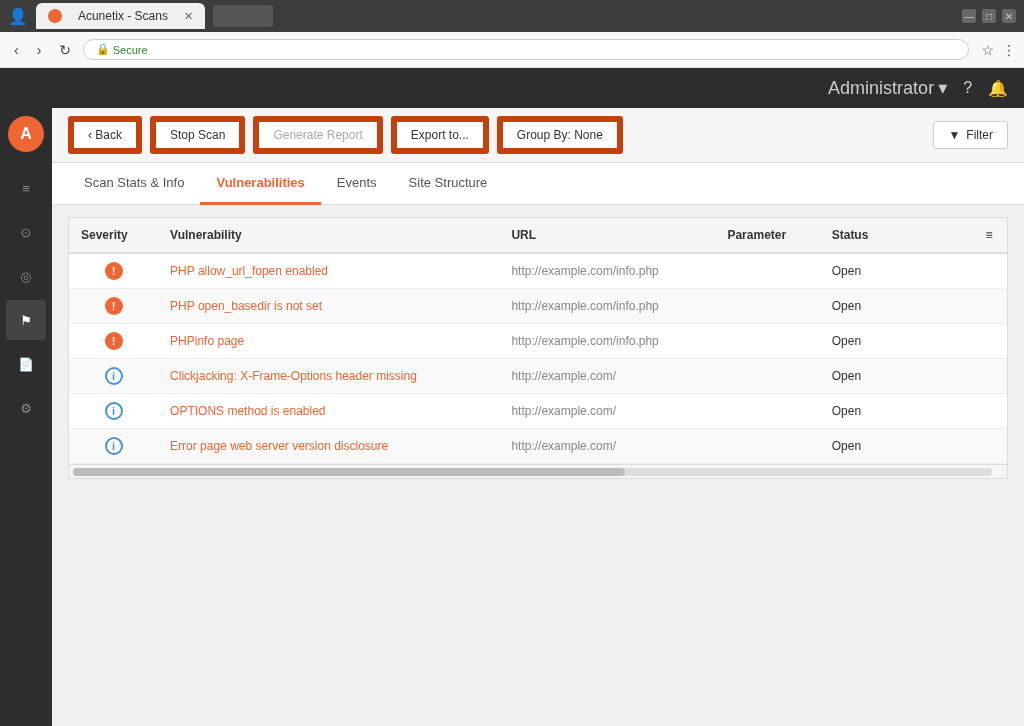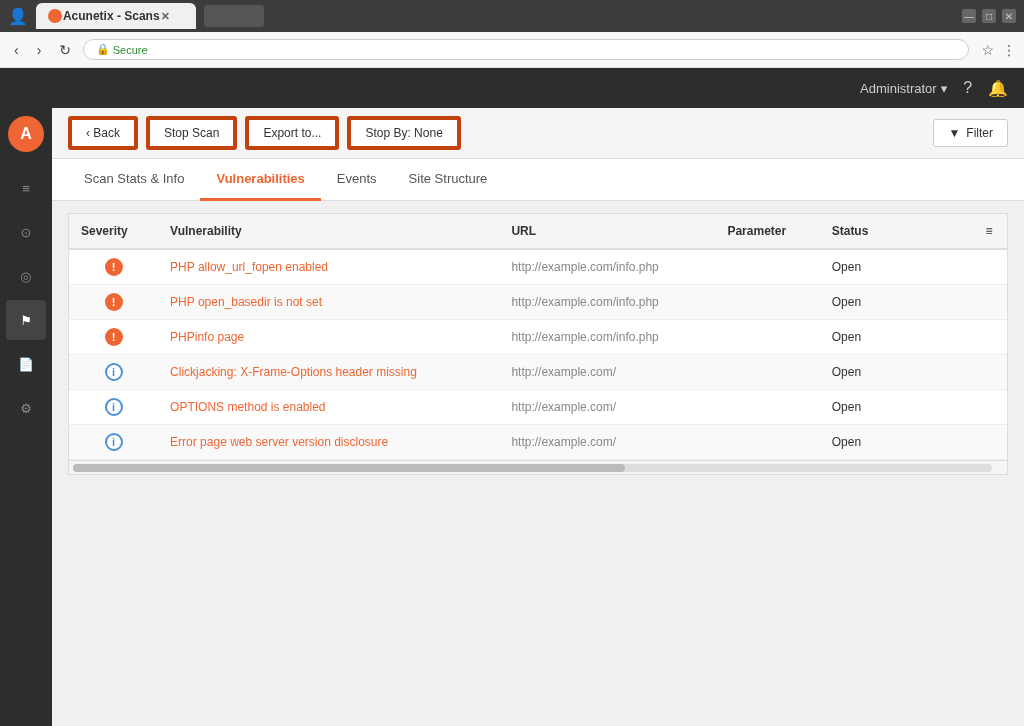--- a/index.html
+++ b/index.html
@@ -1,21 +1,21 @@
 <!DOCTYPE html>
 <html><head>
   <meta charset="utf-8">
   <style>
     * { box-sizing: border-box; margin: 0; padding: 0; }
     body { font-family: Arial, sans-serif; font-size: 13px; background: #f0f0f0; overflow: hidden; width: 1024px; height: 726px; }
 
     
     .browser-chrome { background: #3c3c3c; width: 100%; }
     .title-bar { display: flex; align-items: center; padding: 6px 8px; background: #3c3c3c; height: 32px; }
-    .tab { background: #f0f0f0; padding: 6px 12px; border-radius: 6px 6px 0 0; font-size: 12px; display: flex; align-items: center; gap: 1px; min-width: 160px; font-weight: bold; }
+    .tab { background: #f0f0f0; padding: 6px 12px; border-radius: 6px 6px 0 0; font-size: 12px; display: flex; align-items: center; gap: 16px; min-width: 160px; }
     .tab-close { color: #666; cursor: pointer; font-size: 11px; }
     .window-controls { margin-left: auto; display: flex; gap: 6px; }
     .win-btn { width: 14px; height: 14px; background: #666; border-radius: 2px; display: flex; align-items: center; justify-content: center; cursor: pointer; color: #ccc; font-size: 10px; }
 
     .nav-bar { background: #f8f8f8; border-bottom: 1px solid #ddd; display: flex; align-items: center; padding: 4px 8px; height: 36px; gap: 6px; }
     .nav-btn { background: none; border: none; cursor: pointer; color: #444; font-size: 14px; padding: 2px 6px; }
     .address-bar { flex: 1; background: #fff; border: 1px solid #ccc; border-radius: 20px; padding: 3px 12px; font-size: 12px; display: flex; align-items: center; gap: 6px; }
     .secure-badge { color: #2d8a2d; font-size: 11px; display: flex; align-items: center; gap: 3px; }
     .url-text { color: #333; font-size: 11px; overflow: hidden; white-space: nowrap; text-overflow: ellipsis; }
     .nav-icons { display: flex; gap: 8px; margin-left: 6px; color: #555; font-size: 14px; }
@@ -26,28 +26,28 @@
     .logo { width: 36px; height: 36px; background: #e63; border-radius: 50%; display: flex; align-items: center; justify-content: center; color: white; font-size: 16px; font-weight: bold; margin-bottom: 16px; }
     .sidebar-item { width: 40px; height: 40px; display: flex; align-items: center; justify-content: center; color: #888; cursor: pointer; border-radius: 4px; margin-bottom: 4px; }
     .sidebar-item:hover, .sidebar-item.active { color: #fff; background: #444; }
 
     
     .main-content { flex: 1; background: #f0f0f0; overflow-y: auto; }
 
     
     .top-bar { background: #f5f5f5; border-bottom: 1px solid #ddd; padding: 8px 16px; display: flex; align-items: center; justify-content: space-between; }
     .top-bar-left { display: flex; align-items: center; gap: 8px; }
-    .btn { padding: 6px 14px; border-radius: 3px; border: 4px solid #c2410c; background: #fff; cursor: pointer; font-size: 12px; color: #333; }
+    .btn { padding: 6px 14px; border-radius: 3px; border: 6px solid #c2410c; background: #fff; cursor: pointer; font-size: 12px; color: #333; }
     .btn-stop { background: #fff; }
     .btn-group { display: flex; align-items: center; }
     .filter-btn { padding: 6px 14px; border-radius: 3px; border: 1px solid #ccc; background: #fff; cursor: pointer; font-size: 12px; color: #333; display: flex; align-items: center; gap: 6px; }
 
     
     .app-header { background: #2d2d2d; padding: 6px 16px; display: flex; align-items: center; justify-content: flex-end; height: 40px; }
-    .admin-btn { color: #ccc; background: none; border: none; cursor: pointer; font-size: 13px; display: flex; align-items: center; gap: 4px; }
+    .admin-btn { color: #ccc; background: none; border: none; cursor: pointer; font-size: 18px; display: flex; align-items: center; gap: 4px; }
     .header-icon { color: #ccc; cursor: pointer; margin-left: 16px; font-size: 16px; }
 
     
     .tabs { display: flex; border-bottom: 1px solid #ddd; padding: 0 16px; background: #fff; }
     .tab-item { padding: 12px 16px; cursor: pointer; font-size: 13px; color: #555; border-bottom: 3px solid transparent; margin-bottom: -1px; }
     .tab-item.active { color: #e63; border-bottom: 3px solid #e63; font-weight: 600; }
 
     
     .table-container { margin: 0 16px; border: 1px solid #ddd; overflow: auto; max-height: 430px; position: relative; }
     .vuln-table { width: 100%; border-collapse: collapse; font-size: 12px; }
@@ -126,25 +126,26 @@
       <span>⚙</span>
     </div>
   </div>
 
   <div class="main-content">
 
     <div class="top-bar">
       <div class="top-bar-left">
         <button class="btn">‹ Back</button>
         <button class="btn btn-stop">Stop Scan</button>
+        <button class="btn" style="color:#aaa;">Generate Report</button>
         <div class="btn-group">
           <button class="btn">Export to...</button>
         </div>
         <div class="btn-group">
-          <button class="btn">Stop By: None</button>
+          <button class="btn">Group By: None</button>
         </div>
       </div>
       <button class="filter-btn">
         <span>▼</span>
         <span>Filter</span>
       </button>
     </div>
 
     <div class="tabs" style="background:#fff; border-bottom: 1px solid #ddd; padding: 0 16px;">
       <div class="tab-item">Scan Stats &amp; Info</div>

